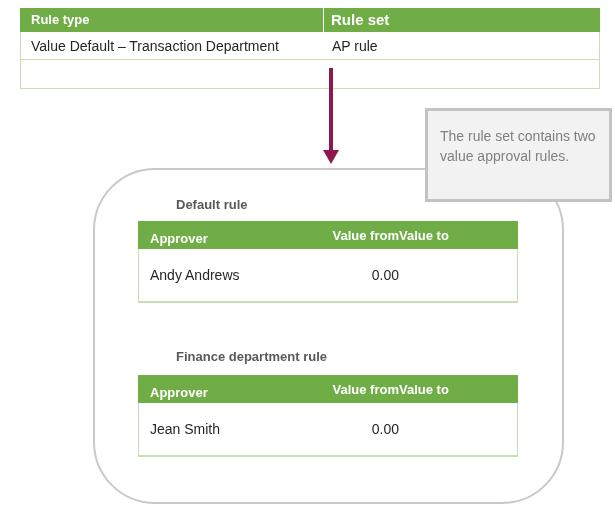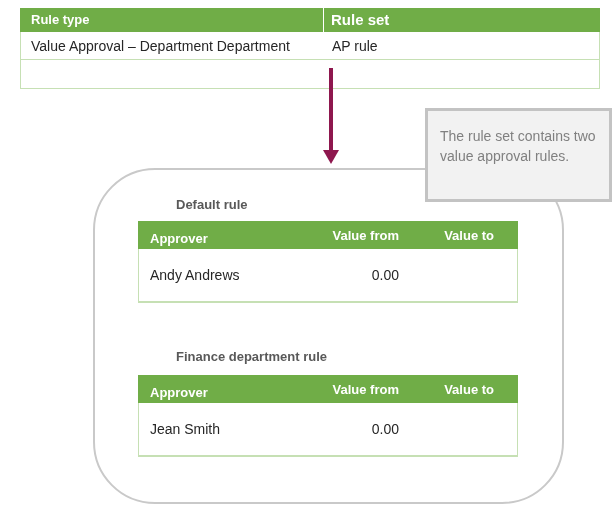--- a/index.html
+++ b/index.html
@@ -78,21 +78,21 @@
   .itable { position: absolute; left: 138px; width: 380px; z-index: 2; }
   .itable-default { top: 221px; }
   .itable-finance { top: 375px; }
   .it-header {
     display: flex; align-items: center; height: 28px;
     background: #70AD47; color: #ffffff; font-weight: bold; font-size: 13px;
     padding-left: 12px; padding-right: 24px;
   }
   .it-header .ih1 { flex: 1; margin-top: 7px; }
   .it-header .ih2 { width: 85px; text-align: right; }
-  .it-header .ih3 { width: 95px; text-align: right; }
+  .it-header .ih3 { width: 95px; }
   .it-body { border: 1px solid #C6E0B4; border-top: none; border-bottom-width: 2px; }
   .it-row {
     display: flex; align-items: center; height: 52px;
     background: #ffffff; font-size: 14px; color: #262626;
     padding-left: 11px; padding-right: 23px;
   }
   .it-row .ic1 { flex: 1; }
   .it-row .ic2 { width: 85px; text-align: right; }
   .it-row .ic3 { width: 95px; text-align: right; }
 </style>
@@ -101,21 +101,21 @@
 
 <div class="canvas">
 
   <div class="tt">
     <div class="tt-header">
       <div class="h1">Rule type</div>
       <div class="h2">Rule set</div>
     </div>
     <div class="tt-body">
       <div class="tt-row first">
-        <div class="c1">Value Approval – Department Department</div>
+        <div class="c1">Value Default – Transaction Department</div>
         <div class="c2">AP rule</div>
       </div>
       <div class="tt-row">
         <div class="c1"></div>
         <div class="c2"></div>
       </div>
     </div>
   </div>
 
   <div class="container"></div>

